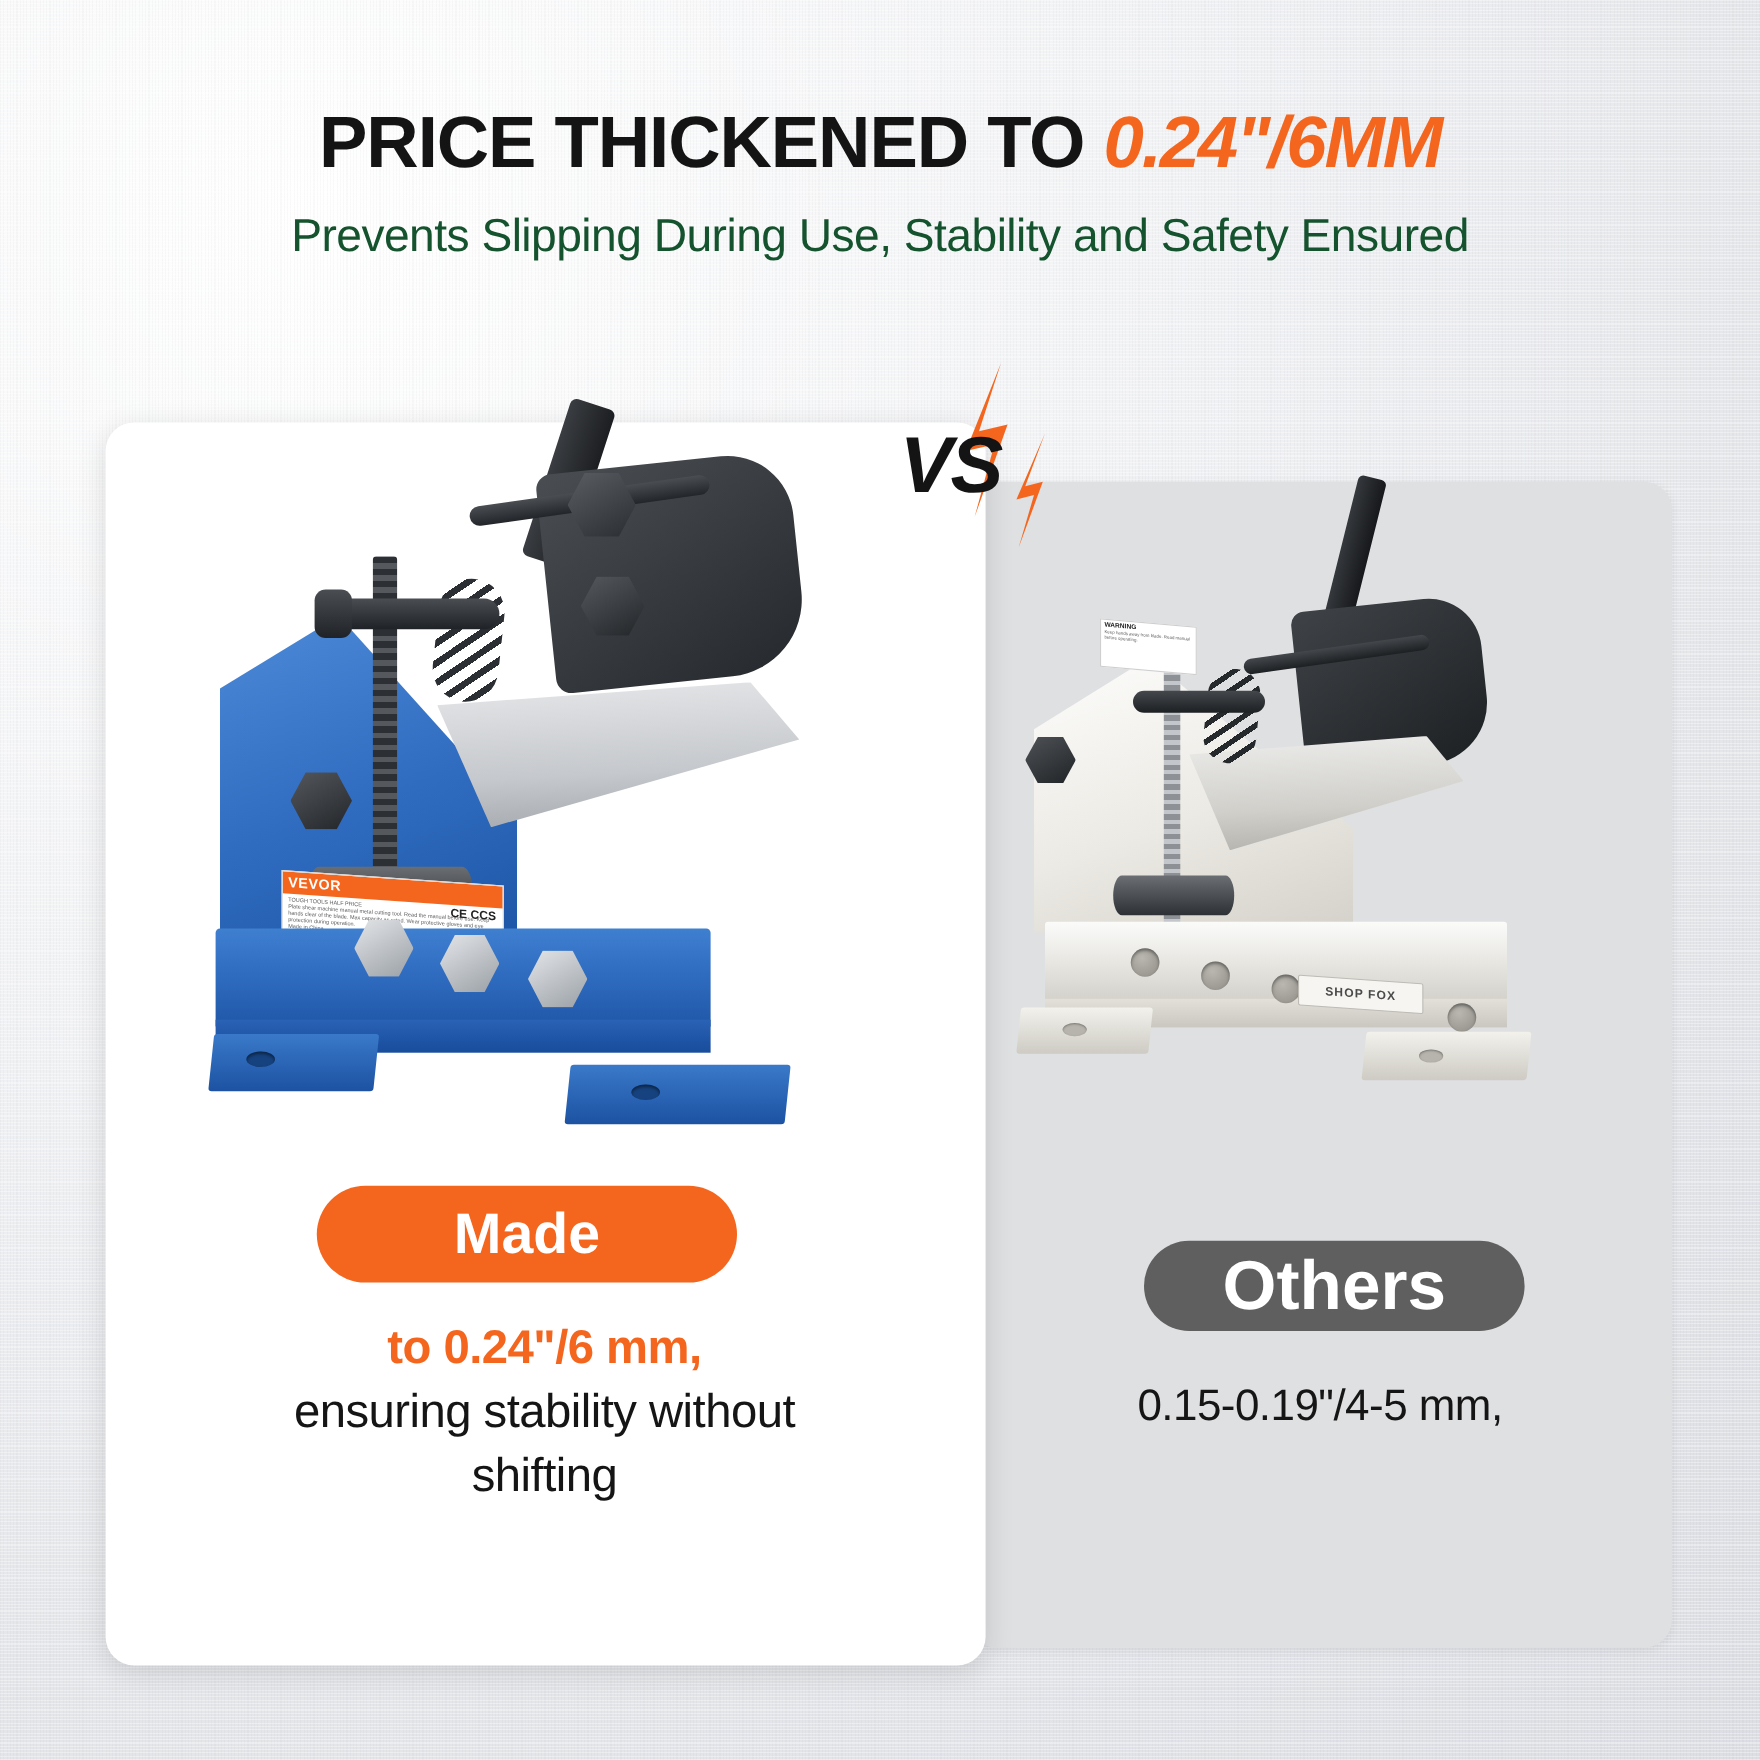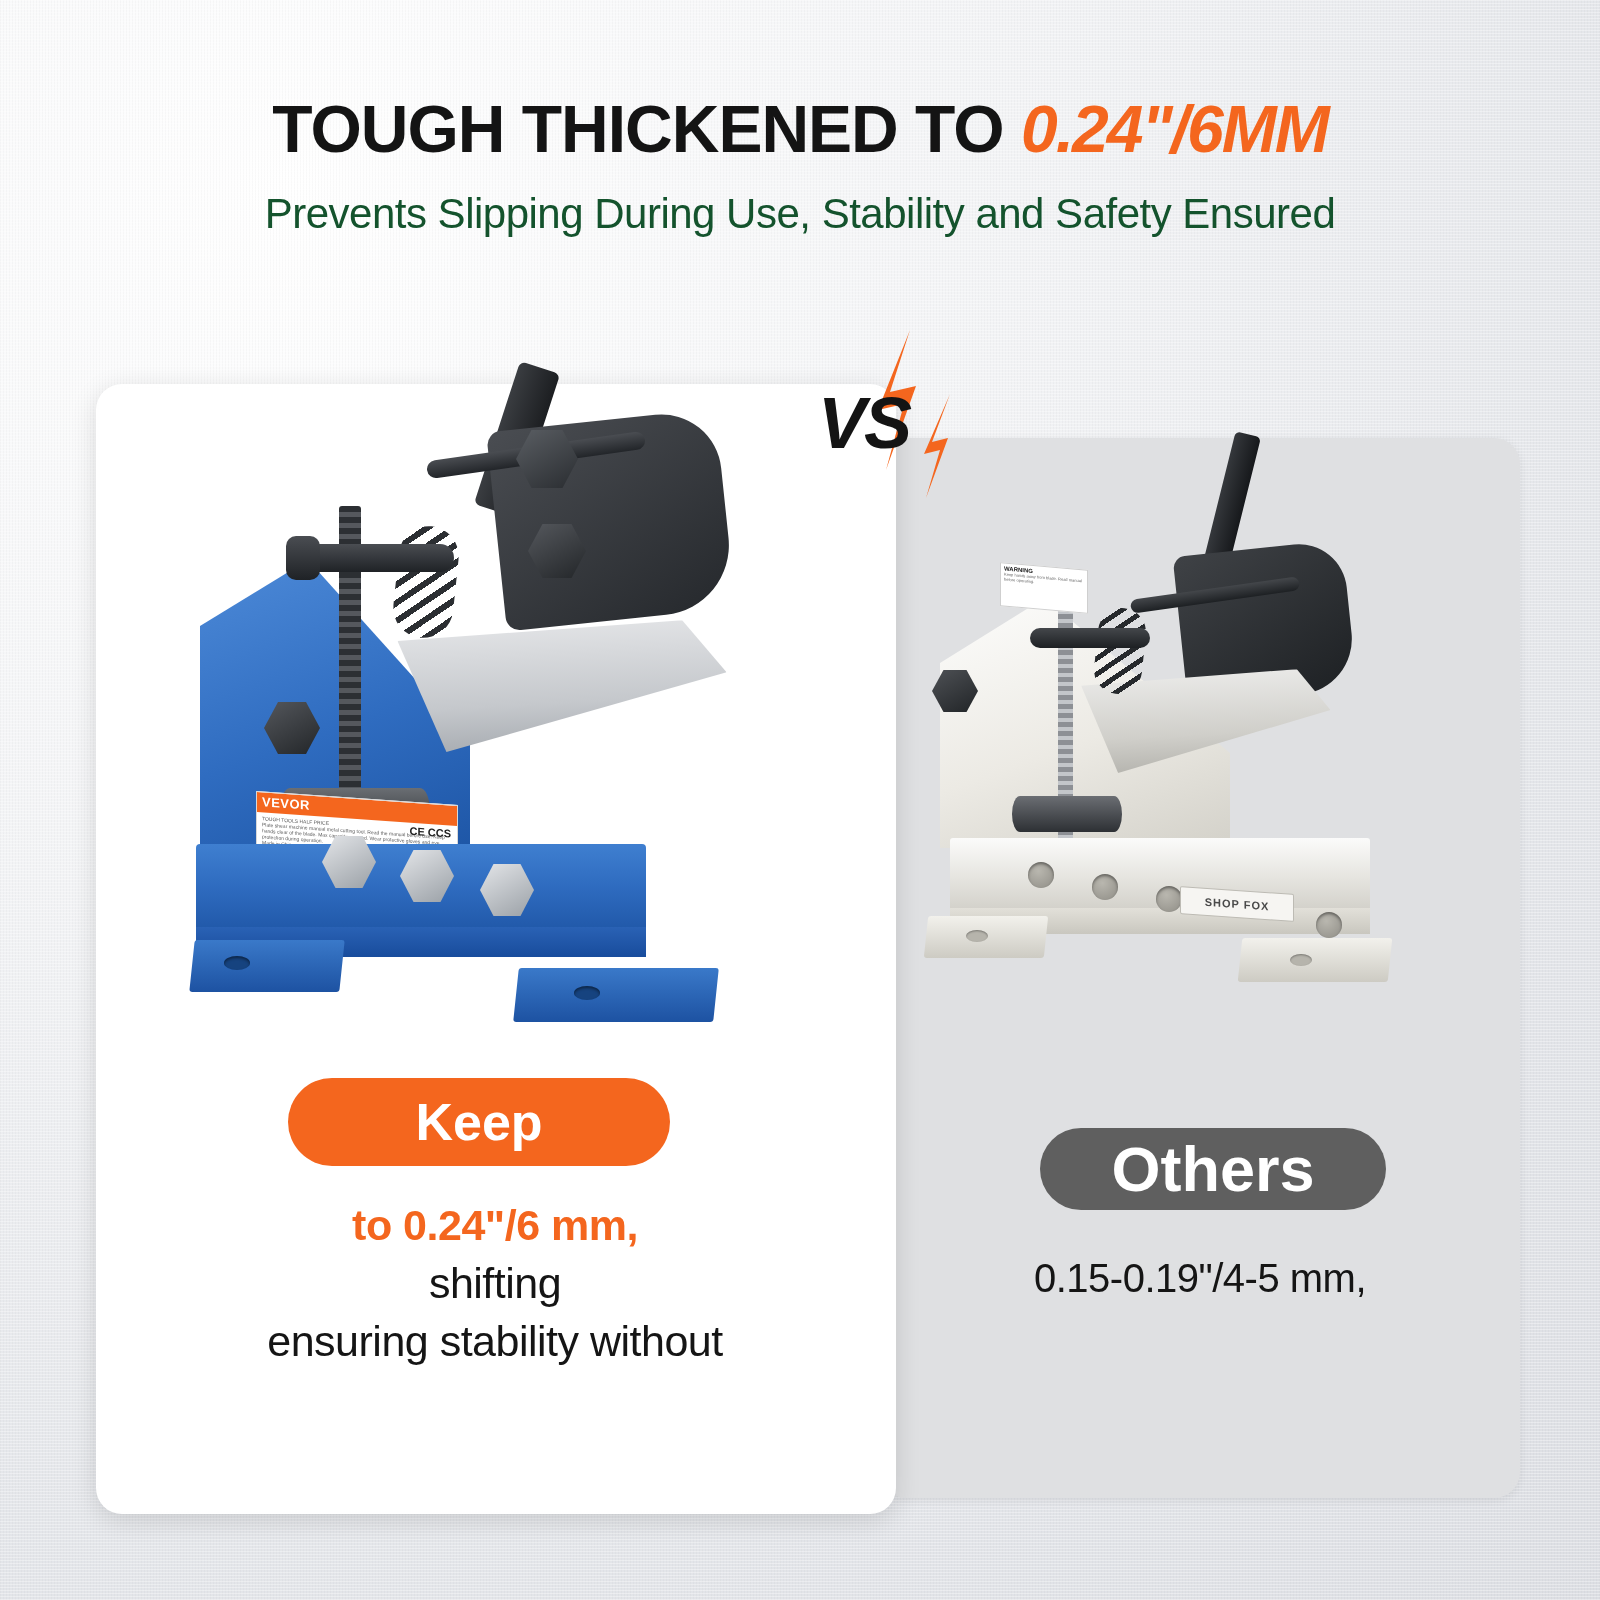--- a/index.html
+++ b/index.html
@@ -333,21 +333,21 @@
     display:flex;align-items:center;justify-content:center;
     font-size:11px;font-weight:bold;color:#4a4a4a;letter-spacing:1px;
     transform:skewY(4deg);
   }
 </style>
 </head>
 <body>
 
 <div class="header">
   <div class="title">
-    <span>TOUGH THICKENED TO </span><span class="accent">0.24"/6MM</span>
+    <span>PRICE THICKENED TO </span><span class="accent">0.24"/6MM</span>
   </div>
   <div class="subtitle">Prevents Slipping During Use, Stability and Safety Ensured</div>
 </div>
 
 <div class="panel panel-others"></div>
 
 <div class="art others-art">
   <div class="x-arm"></div>
   <div class="x-head"></div>
   <div class="x-lever"></div>
@@ -413,26 +413,26 @@
   <div class="o-base-lip"></div>
   <div class="o-bolt" style="left:226px;top:452px;"></div>
   <div class="o-bolt" style="left:304px;top:466px;"></div>
   <div class="o-bolt" style="left:384px;top:480px;"></div>
   <div class="o-foot-l"></div>
   <div class="o-foot-hole" style="left:128px;top:572px;"></div>
   <div class="o-foot-r"></div>
   <div class="o-foot-hole" style="left:478px;top:602px;"></div>
 </div>
 
-<div class="pill pill-ours">Keep</div>
+<div class="pill pill-ours">Made</div>
 
 <div class="copy copy-ours" style="z-index:5;">
   <div class="hl">to 0.24"/6 mm,</div>
+  <div>ensuring stability without</div>
   <div>shifting</div>
-  <div>ensuring stability without</div>
 </div>
 
 <div class="vs">
   <svg width="180" height="190" viewBox="0 0 180 190">
     <polygon points="110,0 90,62 116,56 86,140 104,74 78,80" fill="#f4661e"></polygon>
     <polygon points="150,64 132,112 148,108 126,168 140,120 124,124" fill="#f4661e"></polygon>
   </svg>
   <div class="vs-text">VS</div>
 </div>
 

